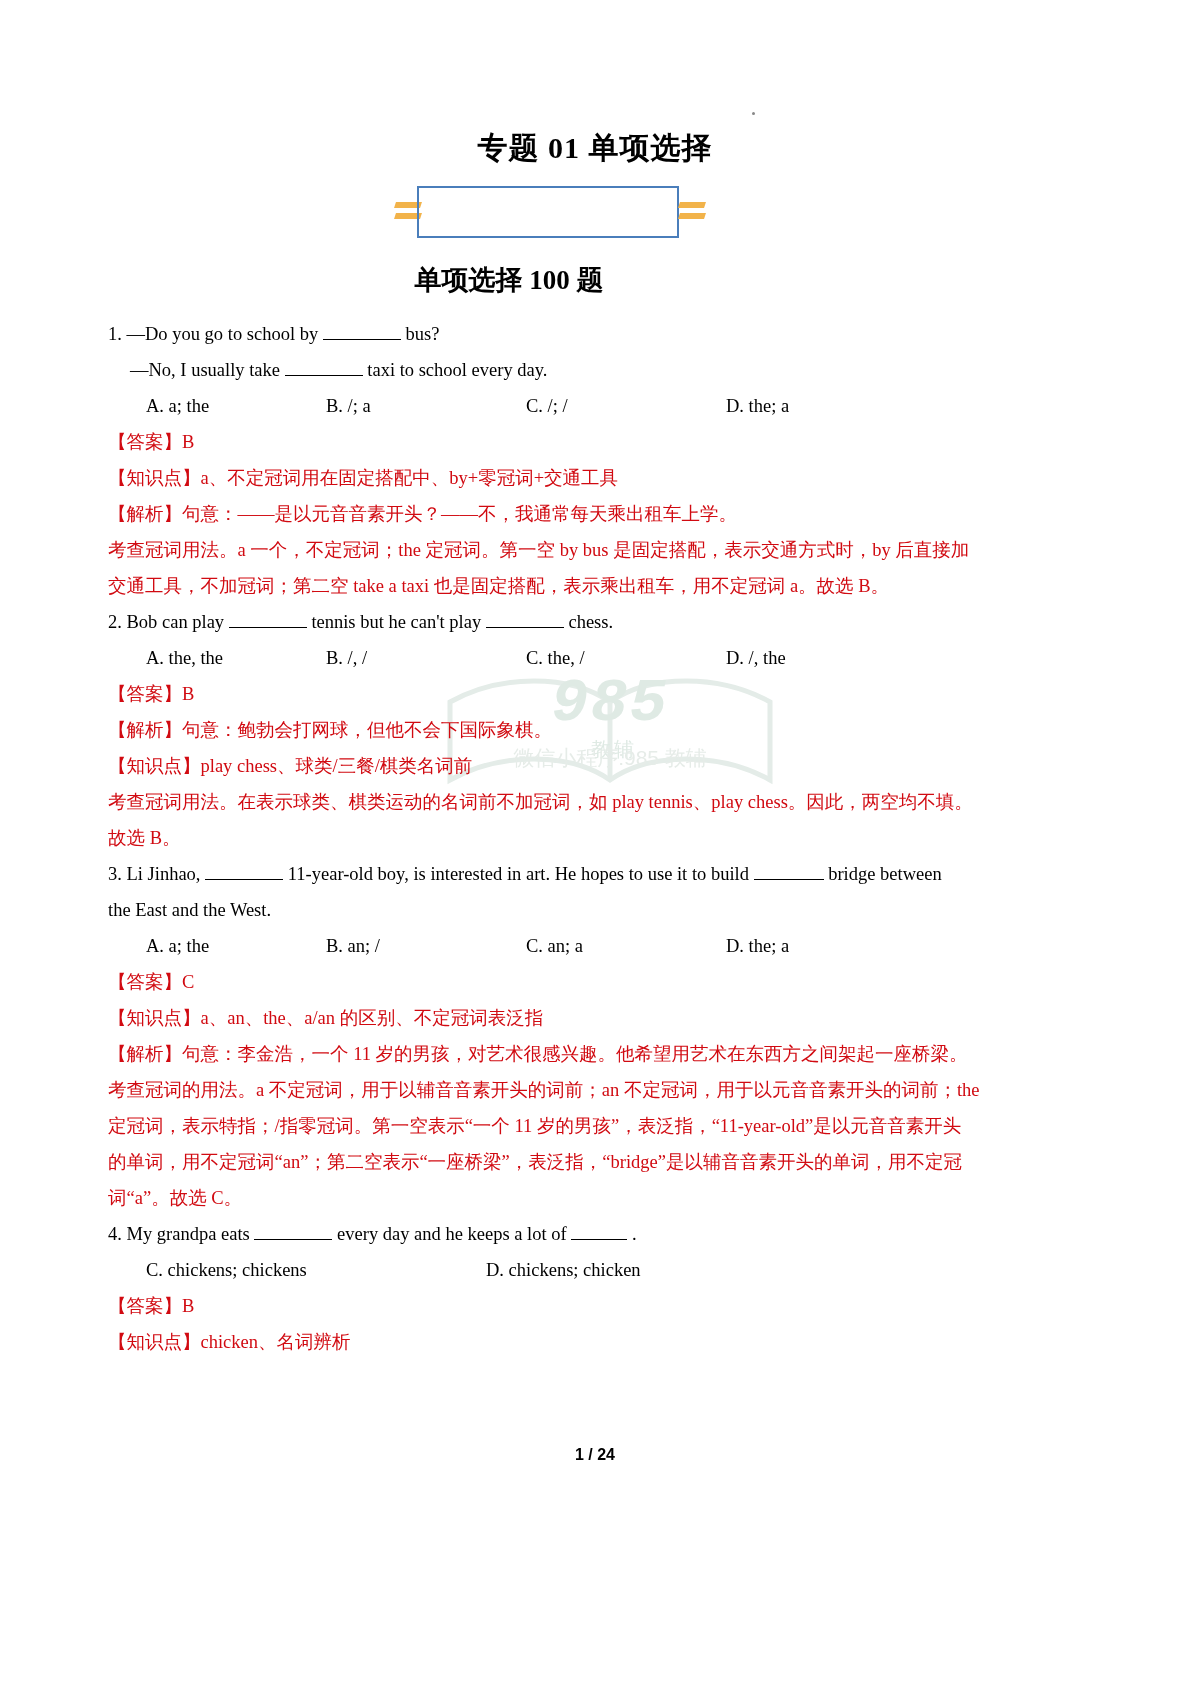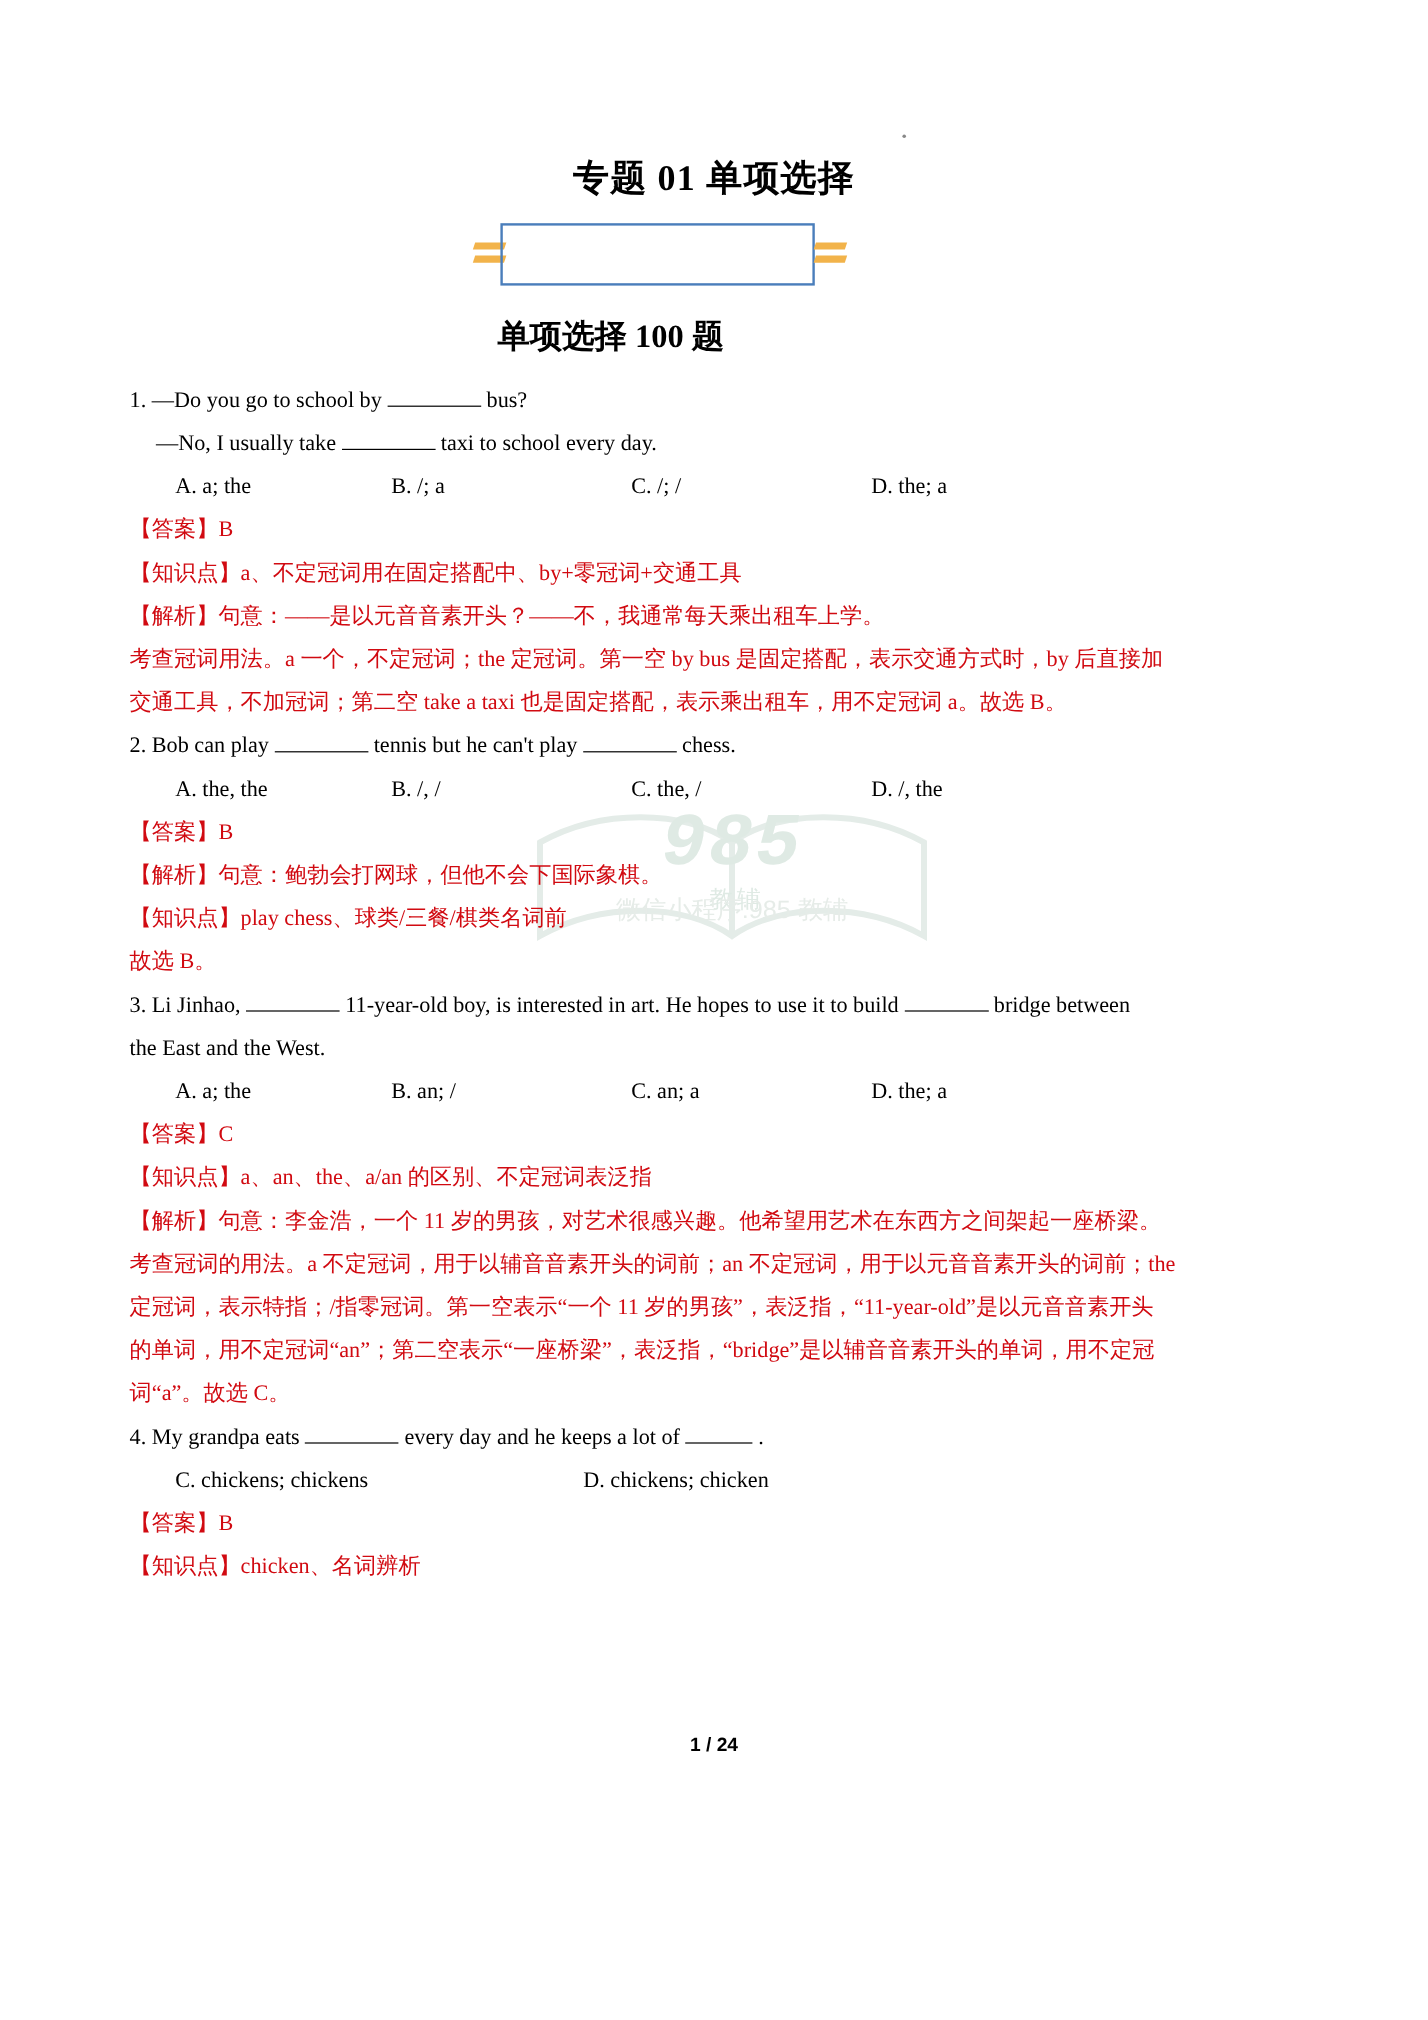--- a/index.html
+++ b/index.html
@@ -288,20 +288,21 @@
         </div>
         <div class="opts">
           <span class="opt-a">A. the, the</span>
           <span class="opt-b">B. /, /</span>
           <span class="opt-c">C. the, /</span>
           <span class="opt-d">D. /, the</span>
         </div>
         <div class="line red">【答案】B</div>
         <div class="line red">【解析】句意：鲍勃会打网球，但他不会下国际象棋。</div>
         <div class="line red">【知识点】play chess、球类/三餐/棋类名词前</div>
+        <div class="line red">考查冠词用法。在表示球类、棋类运动的名词前不加冠词，如 play tennis、play chess。因此，两空均不填。</div>
         <div class="line red">故选 B。</div>
       </div>
 
       <div>
         <div class="line q-cont">
           <span>3. Li Jinhao,</span>
           <span class="blank b-long"></span>
           <span>11-year-old boy, is interested in art. He hopes to use it to build</span>
           <span class="blank b-mid"></span>
           <span>bridge between</span>

